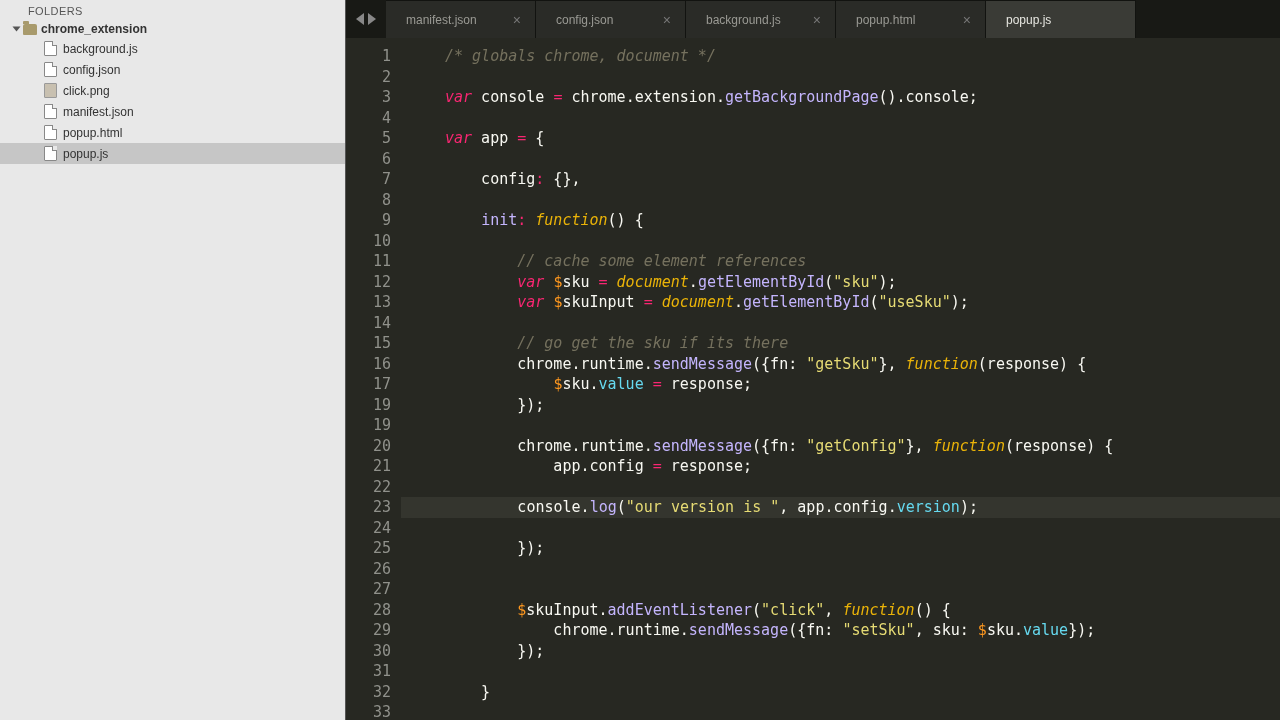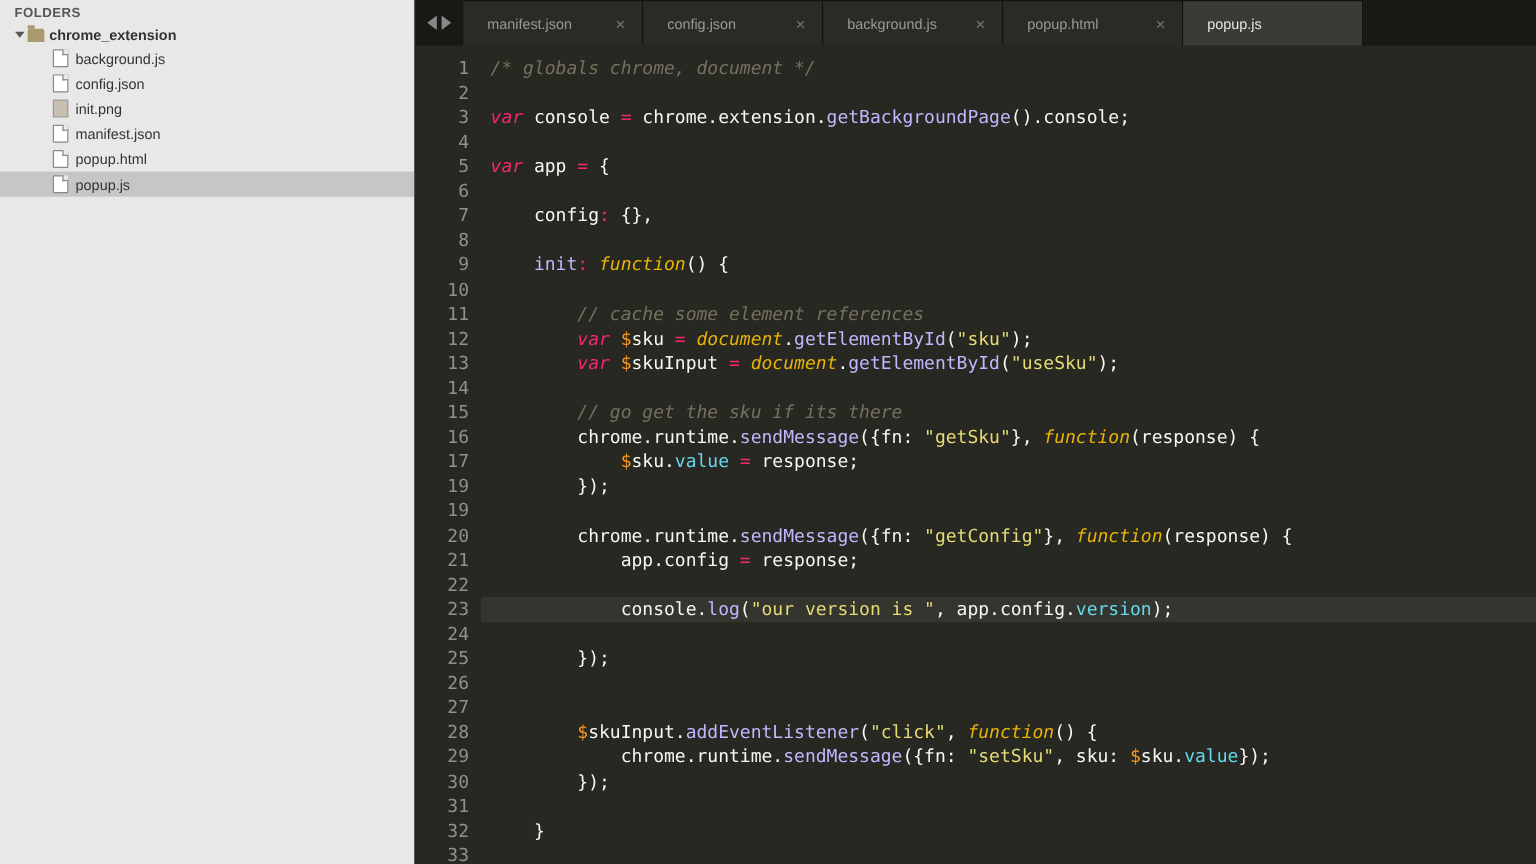--- a/index.html
+++ b/index.html
@@ -1,21 +1,21 @@
 <!DOCTYPE html>
 <html><head>
 <meta charset="utf-8">
 <style>
 * { margin:0; padding:0; box-sizing:border-box; }
 body { font-family: Menlo, Consolas, monospace; font-size:13px; overflow:hidden; width:1280px; height:720px; background:#d9d9d9; }
 .app { display:flex; width:100%; height:100%; }
 
 
 .sidebar { width:346px; background:#e8e8e8; border-right:1px solid #555; color:#333; font-family:"Lucida Grande","Segoe UI",sans-serif; font-size:12px; }
-.sidebar-header { padding:5px 10px 3px 12px; color:#555; font-size:11px; font-weight:bold; letter-spacing:0.4px; }
+.sidebar-header { padding:5px 10px 3px 28px; color:#555; font-size:11px; font-weight:normal; letter-spacing:0.4px; }
 .folder-row { display:flex; align-items:center; padding:2px 12px 2px 14px; gap:4px; cursor:pointer; }
 .folder-row .disclosure { width:0; height:0; border-left:5px solid #555; border-top:4px solid transparent; border-bottom:4px solid transparent; transform:rotate(90deg); }
 .folder-row .folder-icon { width:14px; height:11px; background:#a89a6c; border-radius:2px 2px 1px 1px; position:relative; }
 .folder-row .folder-icon::before { content:""; position:absolute; top:-3px; left:0; width:6px; height:3px; background:#a89a6c; border-radius:1px 1px 0 0; }
 .folder-row .label { font-weight:bold; color:#333; }
 .file-row { display:flex; align-items:center; padding:3px 0 3px 44px; gap:6px; cursor:pointer; }
 .file-row.selected { background:#c6c6c6; }
 .file-icon { width:13px; height:15px; border:1px solid #888; border-radius:1px; position:relative; background:#fff; }
 .file-icon::after { content:""; position:absolute; top:-1px; right:-1px; width:4px; height:4px; background:#e8e8e8; border-left:1px solid #888; border-bottom:1px solid #888; }
 .file-icon.img { background:#c8c0b0; border-color:#999; }
@@ -30,21 +30,21 @@
 .nav-arrow.right { border-left:8px solid #888; }
 .tabs { display:flex; flex:1; height:100%; align-items:stretch; }
 .tab { display:flex; align-items:center; justify-content:space-between; padding:0 14px 0 20px; min-width:150px; background:#2a2b27; border-right:1px solid #121310; color:#9a9a94; font-family:"Lucida Grande","Segoe UI",sans-serif; font-size:12px; cursor:pointer; border-top:1px solid #121310; }
 .tab.active { background:#3a3b36; color:#e6e6e0; }
 .tab .close { color:#777; font-size:14px; margin-left:10px; }
 
 .code-area { display:flex; flex:1; overflow:auto; line-height:20.5px; font-size:15px; }
 .gutter { width:55px; text-align:right; color:#90918b; padding:8px 10px 8px 0; user-select:none; background:#272822; }
 .gutter div { height:20.5px; }
 .code { padding:8px 0 8px 8px; white-space:pre; }
-.code-line { height:20.5px; }
+.code-line { height:20.5px;margin-left:36px; }
 .code-line.hl { background:#34352e; margin-left:-8px; padding-left:8px; margin-right:-400px; padding-right:400px; }
 
 
 .c  { color:#75715e; font-style:italic; }  
 .k  { color:#f92672; font-style:italic; }  
 .kf { color:#eab308; font-style:italic; }  
 .s  { color:#e6db74; }  
 .n  { color:#c4b5fd; }  
 .o  { color:#f92672; }  
 .v  { color:#fd971f; }  
@@ -66,21 +66,21 @@
         <div class="file-row">
           <span class="file-icon"></span>
           <span>background.js</span>
         </div>
         <div class="file-row">
           <span class="file-icon"></span>
           <span>config.json</span>
         </div>
         <div class="file-row">
           <span class="file-icon img"></span>
-          <span>init.png</span>
+          <span>click.png</span>
         </div>
         <div class="file-row">
           <span class="file-icon"></span>
           <span>manifest.json</span>
         </div>
         <div class="file-row">
           <span class="file-icon"></span>
           <span>popup.html</span>
         </div>
         <div class="file-row selected">

